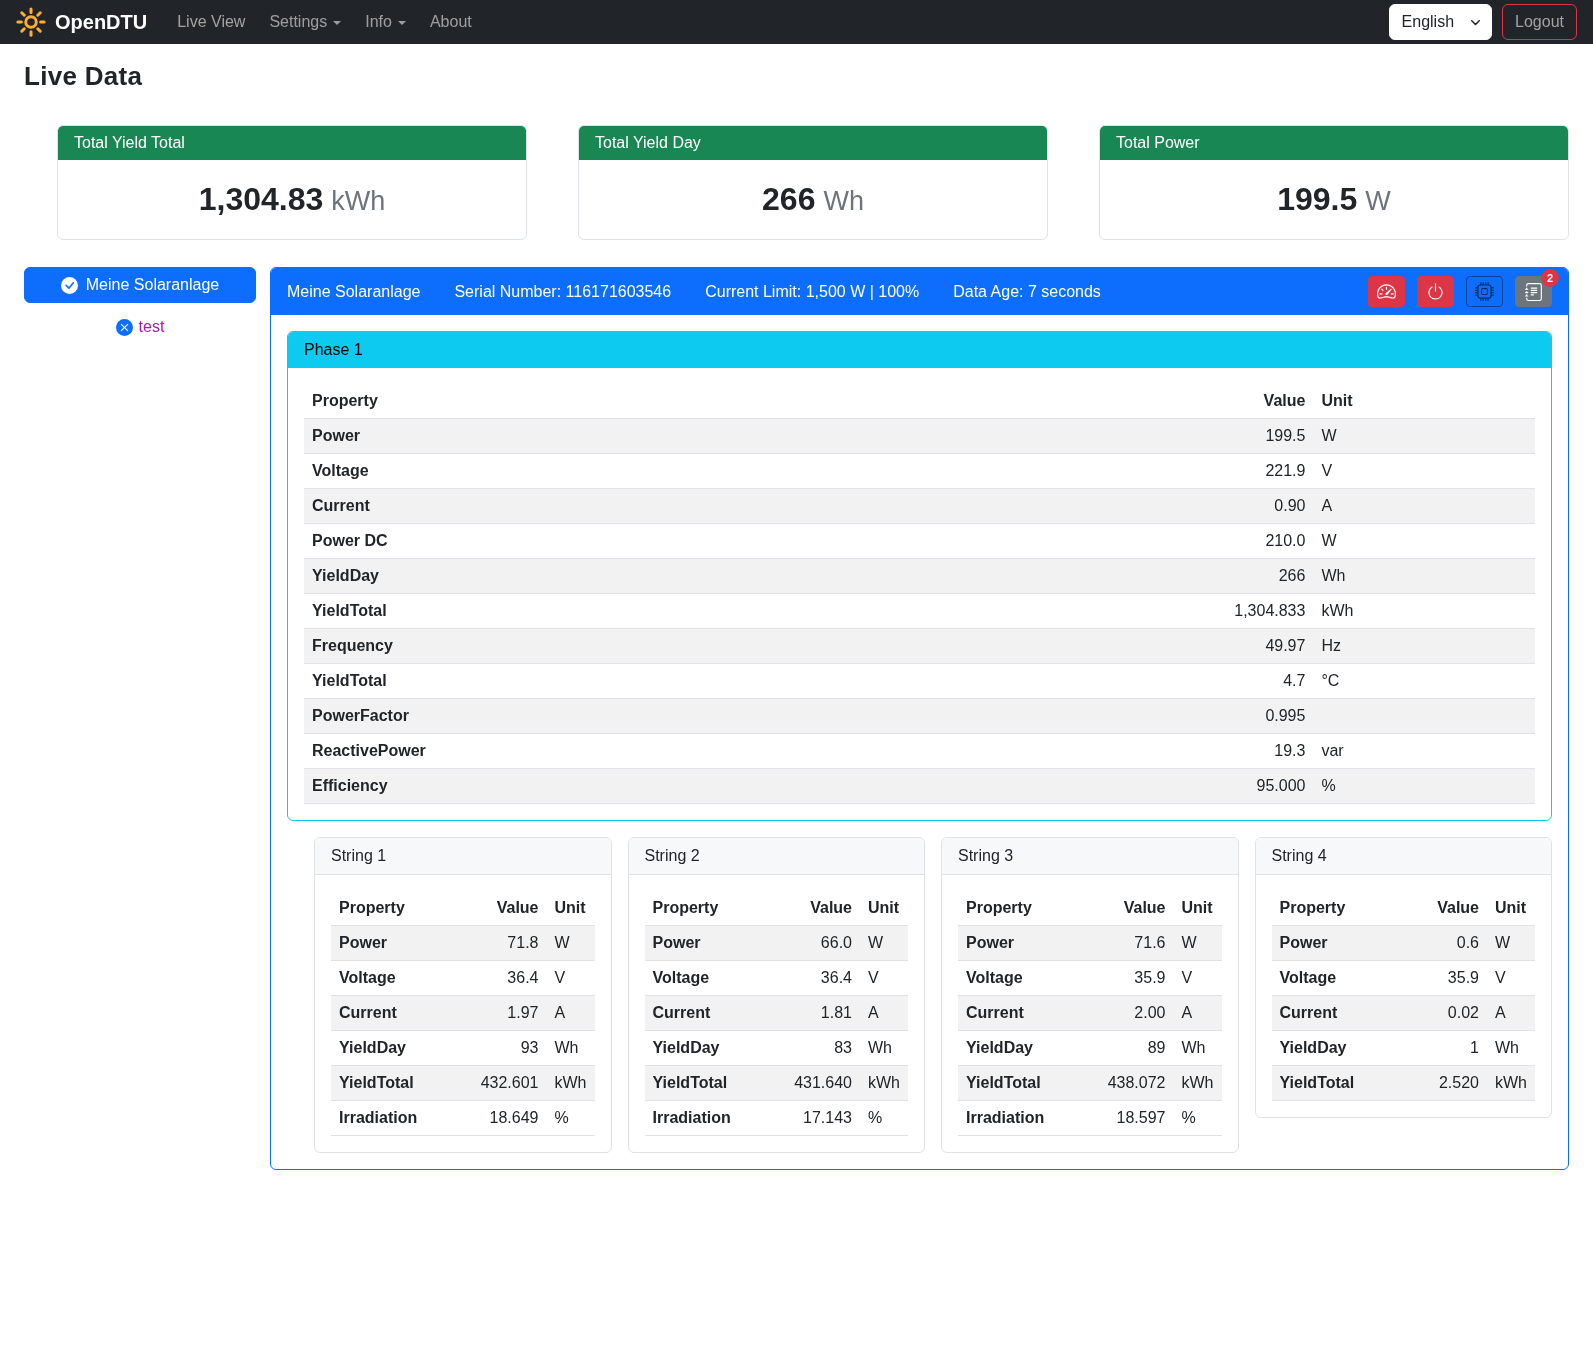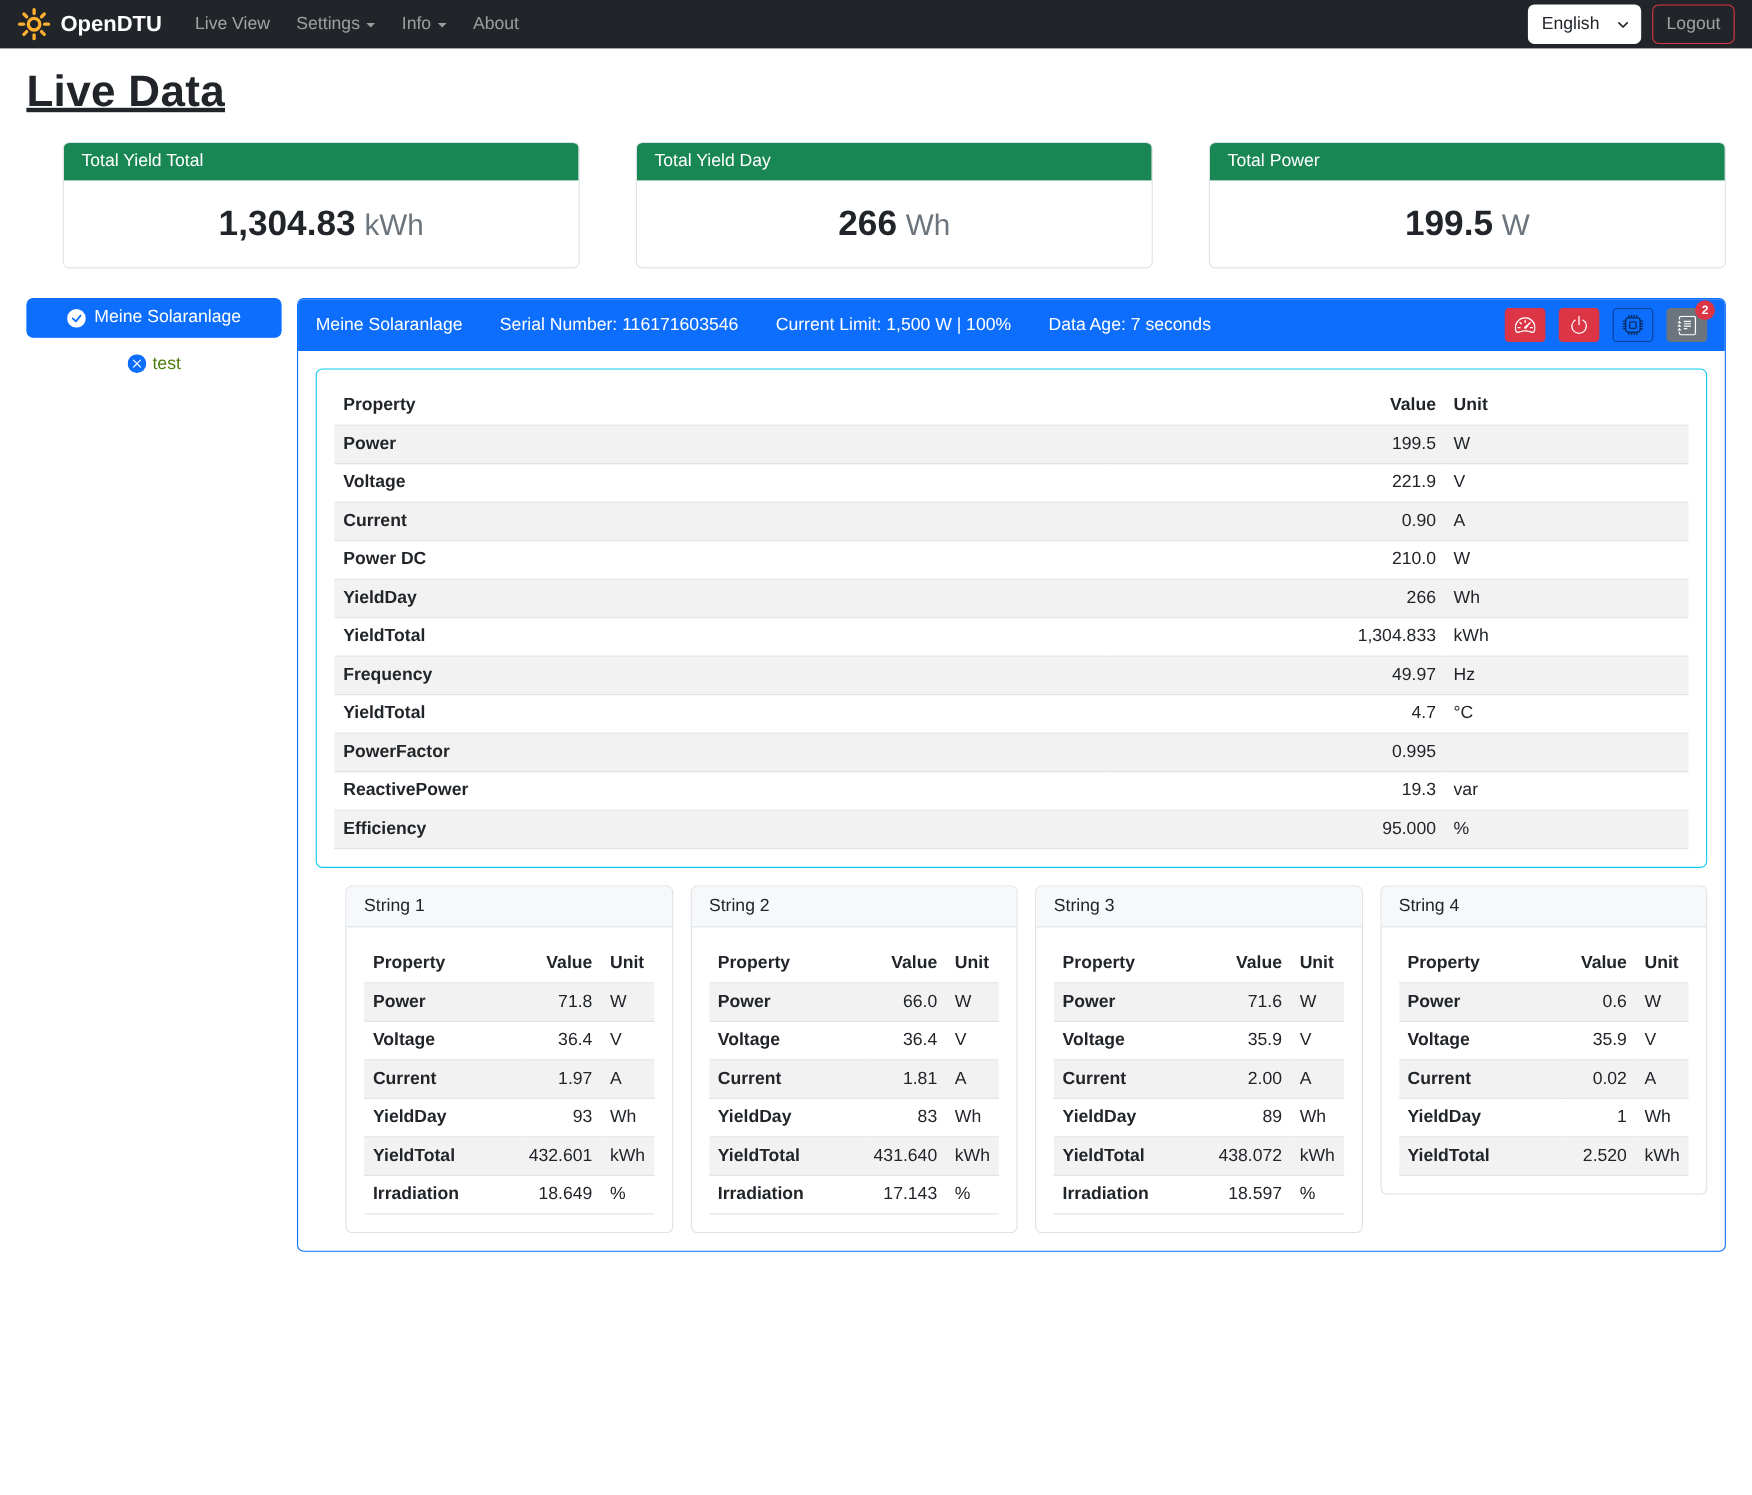--- a/index.html
+++ b/index.html
@@ -43,41 +43,41 @@
     color: #212529; font-size: 16px; height: 36px;
   }
   .logout-btn {
     background: transparent; border: 1px solid #dc3545; color: #a3a3a3;
     border-radius: 6px; padding: 6px 12px; font-size: 16px; height: 36px;
     font-family: inherit;
   }
 
   
   .content { padding: 17px 24px 24px; }
-  .page-title { font-size: 40px; font-weight: 600; margin-bottom: 23px; letter-spacing: .3px; text-decoration: underline; }
+  .page-title { font-size: 26px; font-weight: 600; margin-bottom: 33px; letter-spacing: .3px; }
 
   
   .summary-row { display: flex; gap: 18px; margin-bottom: 27px; }
   .summary-card { flex: 1; border: 1px solid #dee2e6; border-radius: 6px; background: #fff; overflow: hidden; margin-left: 33px; }
   .summary-card .card-header { background: #198754; color: #fff; padding: 8px 16px; font-size: 16px; }
   .summary-card .card-body { padding: 21px 16px; text-align: center; }
   .summary-value { font-size: 32px; font-weight: 700; color: #212529; }
   .summary-unit { font-size: 27px; font-weight: 500; color: #6c757d; margin-left: 8px; }
 
   
   .main-row { display: flex; gap: 14px; align-items: flex-start; }
   .sidebar { flex: 0 0 232px; width: 232px; }
   .inverter-select-btn {
     width: 100%; background: #0d6efd; border: 1px solid #0d6efd; color: #fff;
     border-radius: 6px; padding: 8px 12px; font-size: 16px; font-family: inherit;
     display: flex; align-items: center; justify-content: center; gap: 8px;
   }
   .inverter-alt {
-    margin-top: 15px; display: flex; justify-content: center; gap: 6px;
-    color: #4d7c0f; font-size: 16px;
+    margin-top: 15px; display: flex; align-items: center; justify-content: center; gap: 6px;
+    color: #a21caf; font-size: 16px;
   }
 
   
   .inverter-card { flex: 1; border: 1px solid #0d6efd; border-radius: 6px; overflow: visible; background: #fff; }
   .inverter-card-header {
     background: #0d6efd; color: #fff; padding: 8px 16px; font-size: 16px;
     display: flex; align-items: center; gap: 34px; border-radius: 5px 5px 0 0;
     min-height: 47px;
   }
   .header-actions { margin-left: auto; display: flex; gap: 12px; }
@@ -259,20 +259,21 @@
               </svg>
             </span>
             <span class="event-badge" data-interactable="false">2</span>
           </button>
         </div>
       </div>
 
       <div class="inverter-card-body" data-interactable="false">
 
         <div class="phase-card" data-interactable="false">
+          <div class="phase-card-header" data-interactable="false">Phase 1</div>
           <div class="phase-card-body" data-interactable="false">
             <table class="data-table" data-interactable="false">
               <thead>
                 <tr data-interactable="false">
                   <th data-interactable="false">Property</th>
                   <th class="col-value" data-interactable="false">Value</th>
                   <th class="col-unit" data-interactable="false">Unit</th>
                 </tr>
               </thead>
               <tbody data-interactable="false">

